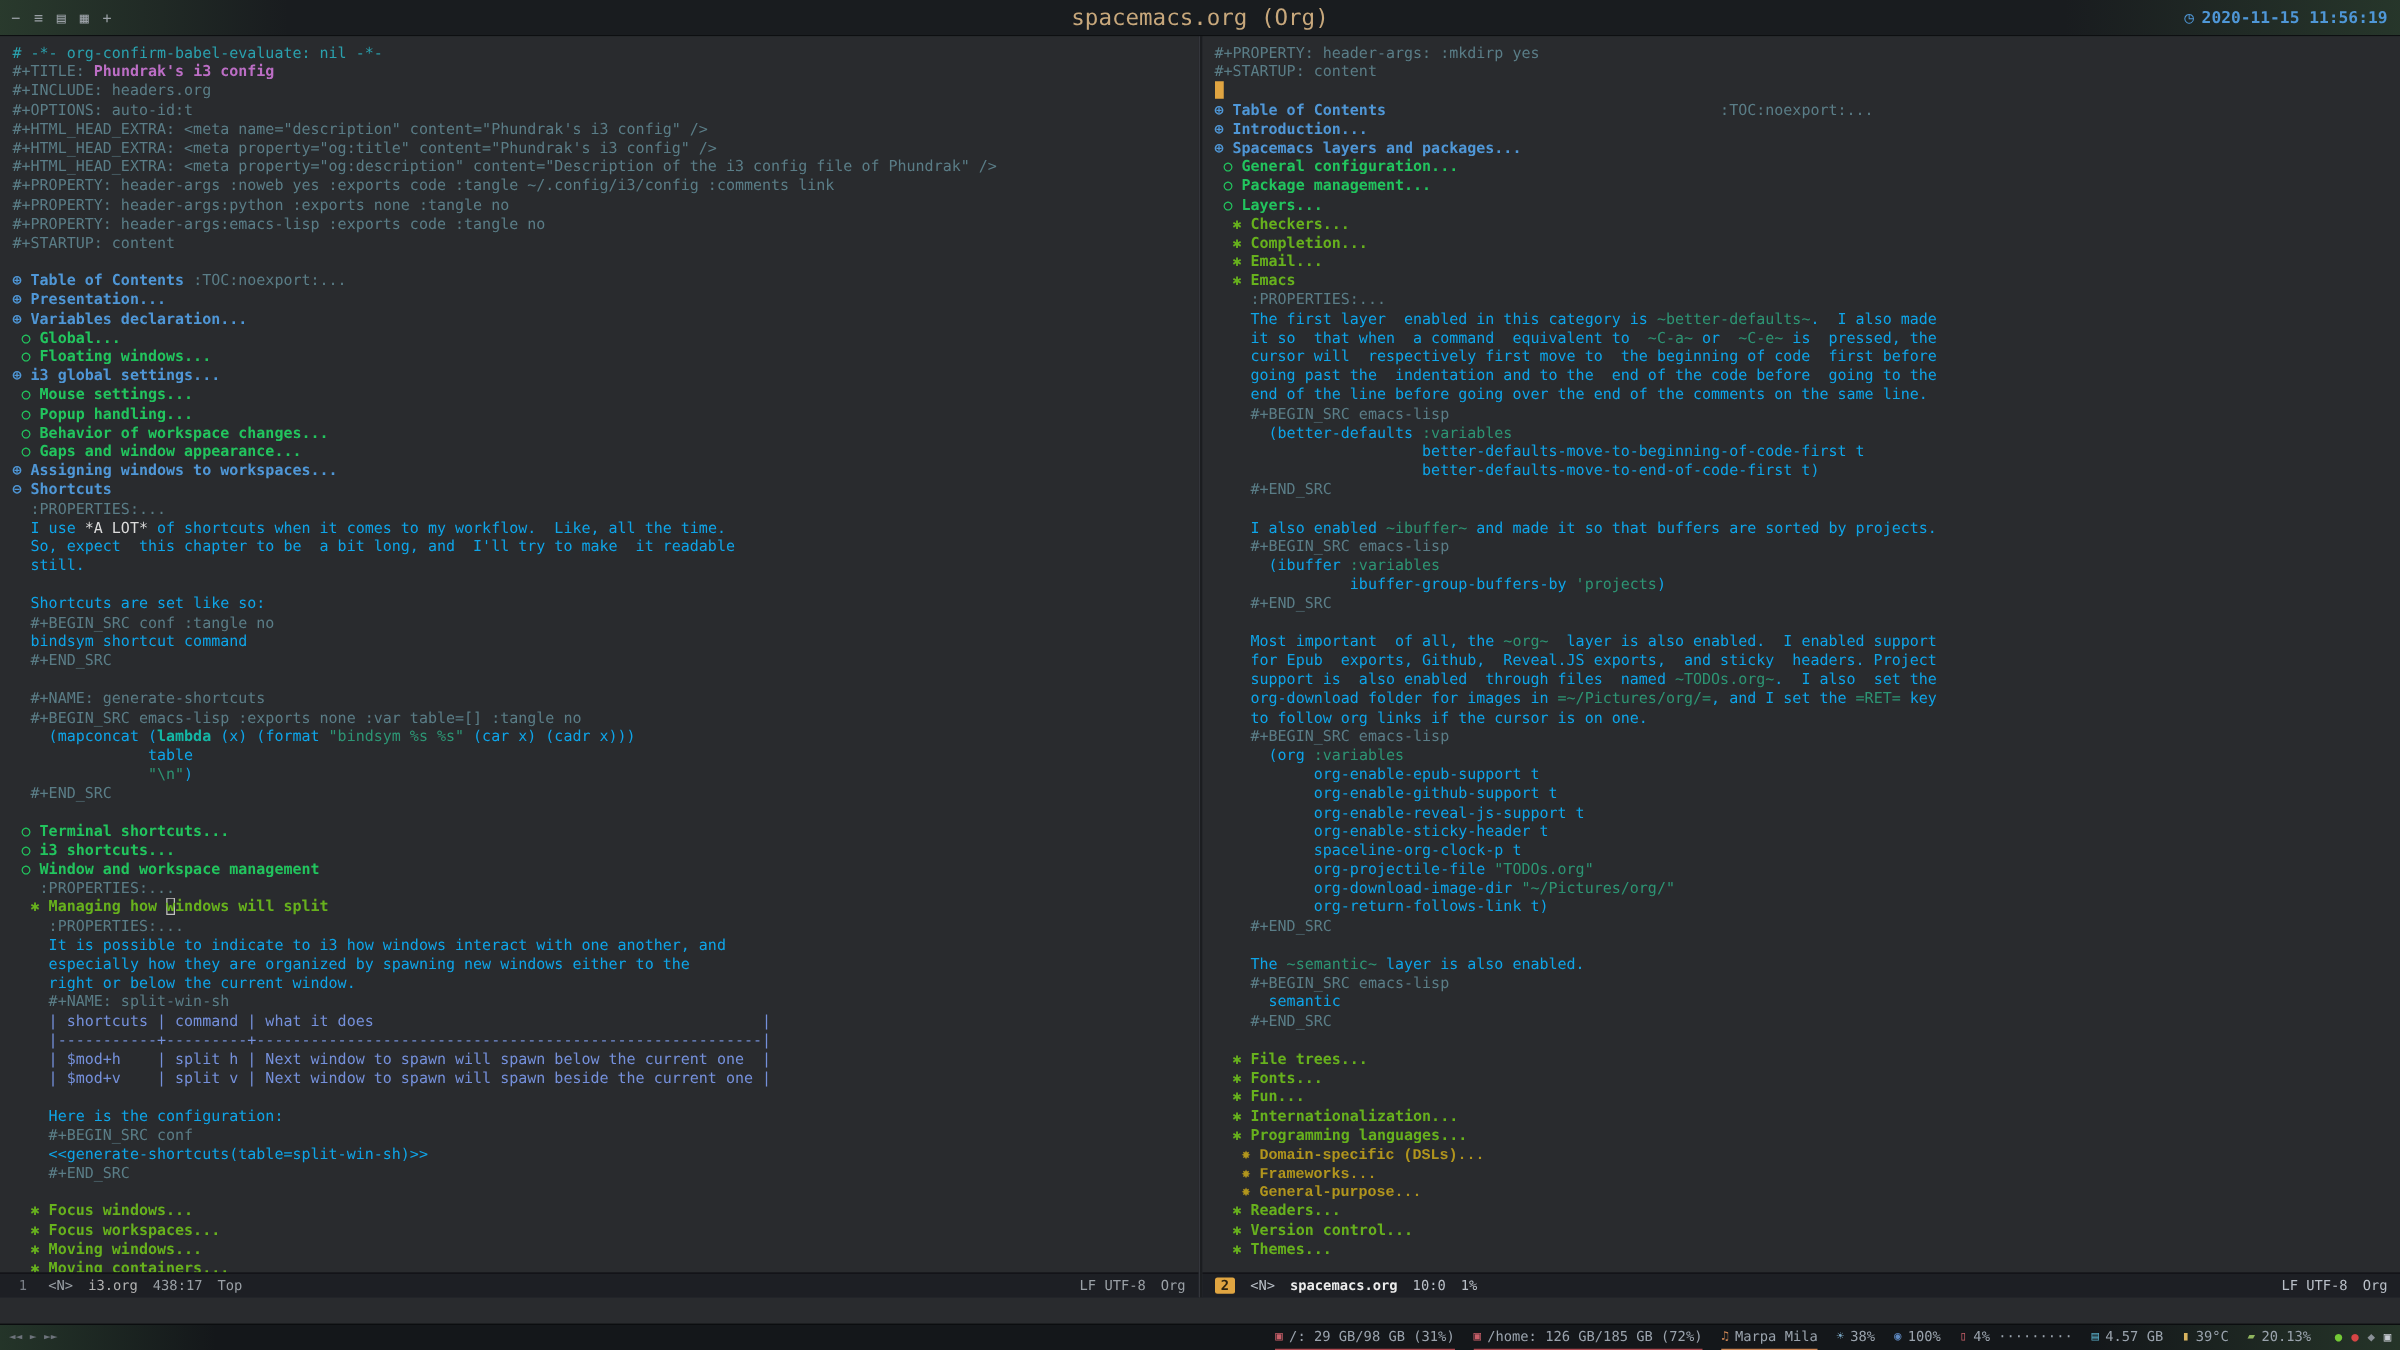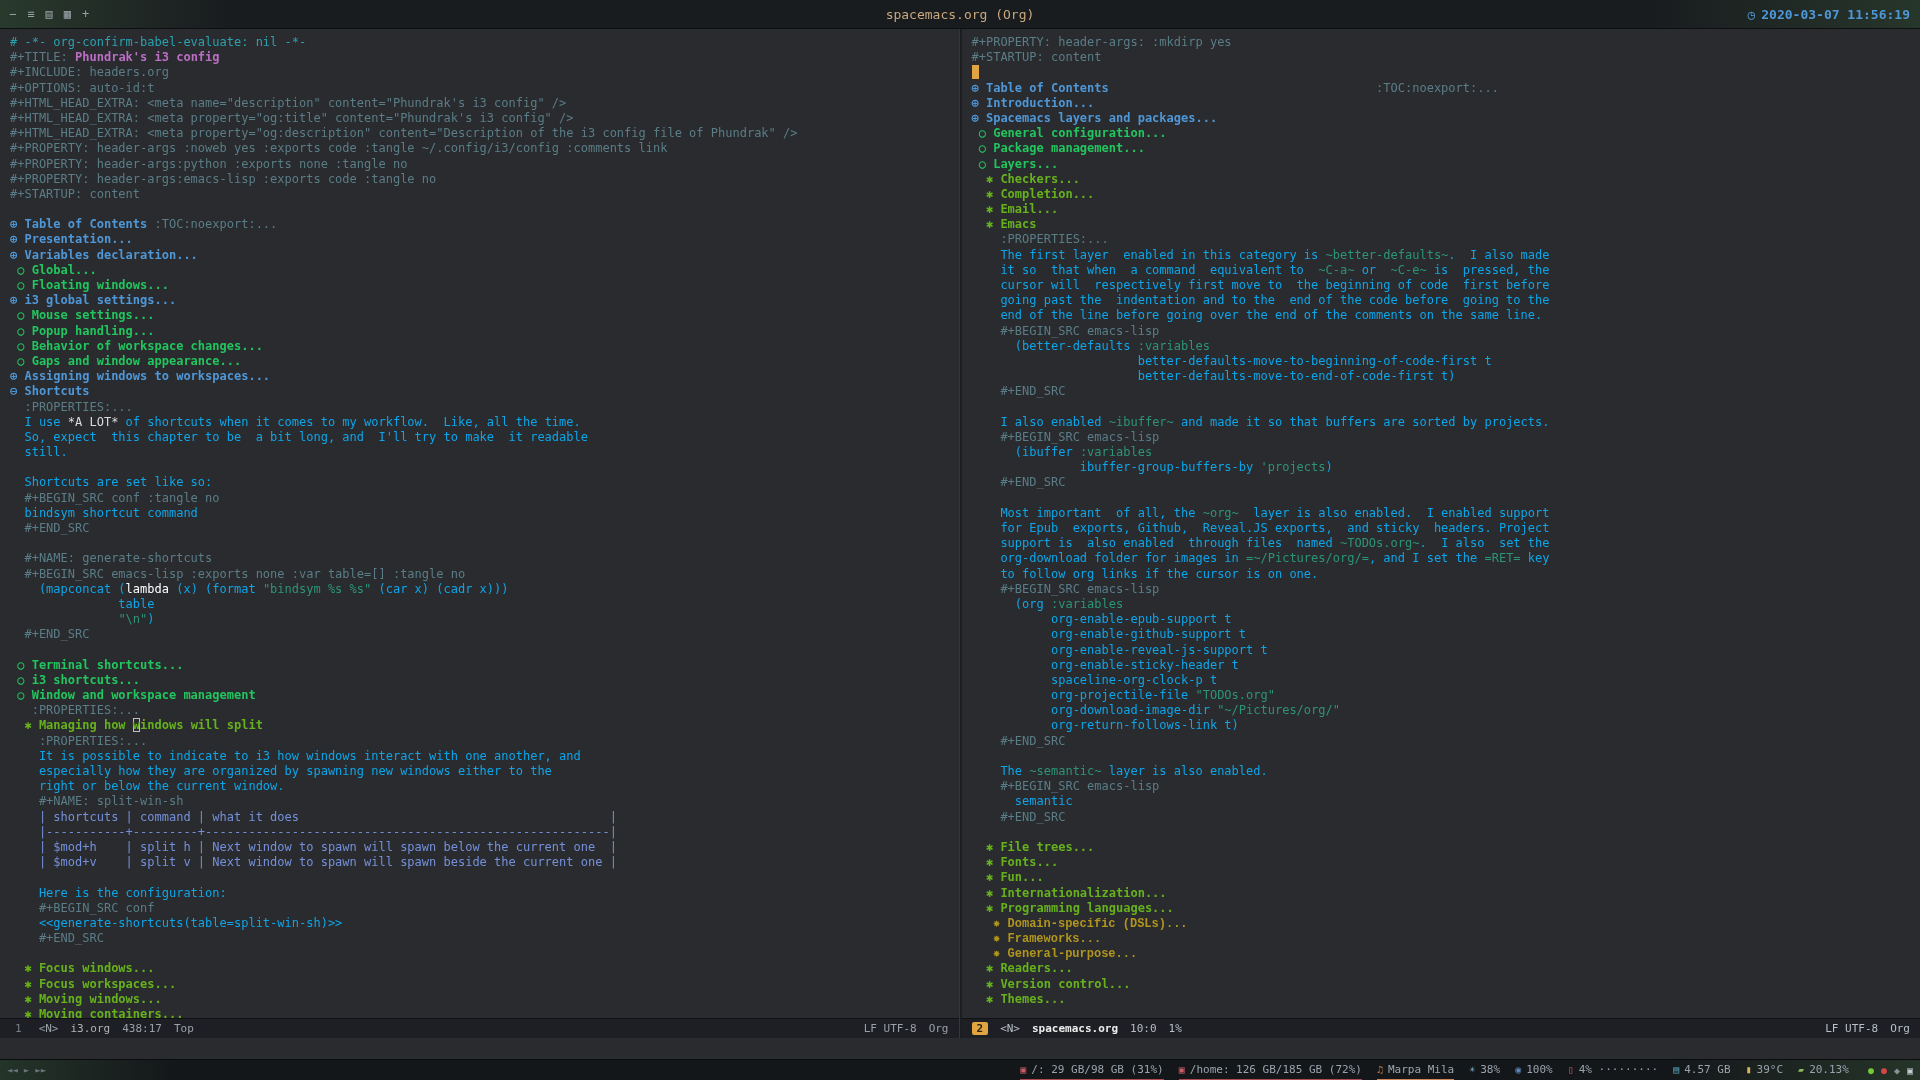--- a/index.html
+++ b/index.html
@@ -9,39 +9,39 @@
     font-family: "DejaVu Sans Mono", monospace;
   }
   
   .topbar {
     height: 29px; display: flex; align-items: center;
     background: linear-gradient(90deg, rgba(54,82,56,.55), rgba(20,23,26,0) 12%, rgba(20,23,26,0) 86%, rgba(52,80,54,.5)), #191c1f;
     border-bottom: 1px solid #0d0f11;
   }
   .tb-left { display: flex; gap: 11px; padding-left: 9px; color: #9aa0a6; font-size: 12px; width: 420px; }
   .tb-left span { cursor: default; }
-  .tb-title { flex: 1; text-align: center; color: #c8a87c; font-size: 13px; }
+  .tb-title { flex: 1; text-align: center; color: #c8a87c; font-size: 18px; }
   .tb-right { width: 420px; display: flex; justify-content: flex-end; align-items: center; gap: 6px; padding-right: 10px; color: #4f97d7; font-size: 13px; font-weight: bold; }
   
   .editor { display: flex; height: 1009px; }
   .pane { flex: 1; min-width: 0; display: flex; flex-direction: column; background: #292b2e; }
   .vdivider { width: 3px; background: #1b1d20; border-left: 1px solid #34363c; }
   .buf { flex: 1; overflow: hidden; padding: 6px 0 0 10px; font-size: 12px; line-height: 15.2px; white-space: pre; }
   .ln { height: 15.2px; }
   .s-cm  { color: #2aa1ae; }
   .s-mt  { color: #5a7d87; }
   .s-ttl { color: #bc6ec5; font-weight: bold; }
   .s-h1  { color: #4f97d7; font-weight: bold; }
   .s-h2  { color: #22c55e; font-weight: bold; margin-top: 44px; }
   .s-h3  { color: #67b11d; font-weight: bold; }
   .s-h4  { color: #b1951d; font-weight: bold; font-family: Liberation Mono, monospace; }
   .s-fg  { color: #0ea5e9; }
   .s-bd  { color: #dcdcdc; font-weight: normal; }
   .s-gr  { color: #2d9574; }
-  .s-kw  { color: #ffffff; font-weight: normal; text-align: center; }
+  .s-kw  { color: #14b8a6; font-weight: bold; text-align: center; }
   .s-tb  { color: #7590db; margin-top: 14px; }
   .s-curb{ background: #e0a541; color: #292b2e; }
   .s-curh{ color: #67b11d; font-weight: bold; box-shadow: inset 0 0 0 1px #c0c0c0; }
   
   .modeline {
     height: 20px; background: #1d1f24; border-top: 1px solid #101114;
     display: flex; align-items: center; gap: 12px;
     font-size: 11px; color: #9aa0a6; padding: 0 10px;
   }
   .ml-win { padding: 0 5px; border-radius: 2px; }
@@ -73,21 +73,21 @@
   <div class="tb-left" id="win-buttons">
       <span>−</span>
       <span>≡</span>
       <span>▤</span>
       <span>▦</span>
       <span>+</span>
     </div>
   <div class="tb-title">spacemacs.org (Org)</div>
   <div class="tb-right">
     <span>◷</span>
-    <span>2020-03-07 11:56:19</span>
+    <span>2020-11-15 11:56:19</span>
   </div>
 </header>
 
 <div class="editor">
   <section class="pane">
     <div class="buf" id="buf-left"><div class="ln"><span class="s-cm"># -*- org-confirm-babel-evaluate: nil -*-</span></div><div class="ln"><span class="s-mt">#+TITLE: </span><span class="s-ttl">Phundrak's i3 config</span></div><div class="ln"><span class="s-mt">#+INCLUDE: headers.org</span></div><div class="ln"><span class="s-mt">#+OPTIONS: auto-id:t</span></div><div class="ln"><span class="s-mt">#+HTML_HEAD_EXTRA: &lt;meta name="description" content="Phundrak's i3 config" /&gt;</span></div><div class="ln"><span class="s-mt">#+HTML_HEAD_EXTRA: &lt;meta property="og:title" content="Phundrak's i3 config" /&gt;</span></div><div class="ln"><span class="s-mt">#+HTML_HEAD_EXTRA: &lt;meta property="og:description" content="Description of the i3 config file of Phundrak" /&gt;</span></div><div class="ln"><span class="s-mt">#+PROPERTY: header-args :noweb yes :exports code :tangle ~/.config/i3/config :comments link</span></div><div class="ln"><span class="s-mt">#+PROPERTY: header-args:python :exports none :tangle no</span></div><div class="ln"><span class="s-mt">#+PROPERTY: header-args:emacs-lisp :exports code :tangle no</span></div><div class="ln"><span class="s-mt">#+STARTUP: content</span></div><div class="ln"> </div><div class="ln"><span class="s-h1">⊕ Table of Contents </span><span class="s-mt">:TOC:noexport:...</span></div><div class="ln"><span class="s-h1">⊕ Presentation...</span></div><div class="ln"><span class="s-h1">⊕ Variables declaration...</span></div><div class="ln"><span class="s-h2"> ○ Global...</span></div><div class="ln"><span class="s-h2"> ○ Floating windows...</span></div><div class="ln"><span class="s-h1">⊕ i3 global settings...</span></div><div class="ln"><span class="s-h2"> ○ Mouse settings...</span></div><div class="ln"><span class="s-h2"> ○ Popup handling...</span></div><div class="ln"><span class="s-h2"> ○ Behavior of workspace changes...</span></div><div class="ln"><span class="s-h2"> ○ Gaps and window appearance...</span></div><div class="ln"><span class="s-h1">⊕ Assigning windows to workspaces...</span></div><div class="ln"><span class="s-h1">⊖ Shortcuts</span></div><div class="ln"><span class="s-mt">  :PROPERTIES:...</span></div><div class="ln"><span class="s-fg">  I use </span><span class="s-bd">*A LOT*</span><span class="s-fg"> of shortcuts when it comes to my workflow.  Like, all the time.</span></div><div class="ln"><span class="s-fg">  So, expect  this chapter to be  a bit long, and  I'll try to make  it readable</span></div><div class="ln"><span class="s-fg">  still.</span></div><div class="ln"> </div><div class="ln"><span class="s-fg">  Shortcuts are set like so:</span></div><div class="ln"><span class="s-mt">  #+BEGIN_SRC conf :tangle no</span></div><div class="ln"><span class="s-fg">  bindsym shortcut command</span></div><div class="ln"><span class="s-mt">  #+END_SRC</span></div><div class="ln"> </div><div class="ln"><span class="s-mt">  #+NAME: generate-shortcuts</span></div><div class="ln"><span class="s-mt">  #+BEGIN_SRC emacs-lisp :exports none :var table=[] :tangle no</span></div><div class="ln"><span class="s-fg">    (mapconcat (</span><span class="s-kw">lambda</span><span class="s-fg"> (x) (format </span><span class="s-gr">"bindsym %s %s"</span><span class="s-fg"> (car x) (cadr x)))</span></div><div class="ln"><span class="s-fg">               table</span></div><div class="ln"><span class="s-fg">               </span><span class="s-gr">"\n"</span><span class="s-fg">)</span></div><div class="ln"><span class="s-mt">  #+END_SRC</span></div><div class="ln"> </div><div class="ln"><span class="s-h2"> ○ Terminal shortcuts...</span></div><div class="ln"><span class="s-h2"> ○ i3 shortcuts...</span></div><div class="ln"><span class="s-h2"> ○ Window and workspace management</span></div><div class="ln"><span class="s-mt">   :PROPERTIES:...</span></div><div class="ln"><span class="s-h3">  ✱ Managing how </span><span class="s-curh">w</span><span class="s-h3">indows will split</span></div><div class="ln"><span class="s-mt">    :PROPERTIES:...</span></div><div class="ln"><span class="s-fg">    It is possible to indicate to i3 how windows interact with one another, and</span></div><div class="ln"><span class="s-fg">    especially how they are organized by spawning new windows either to the</span></div><div class="ln"><span class="s-fg">    right or below the current window.</span></div><div class="ln"><span class="s-mt">    #+NAME: split-win-sh</span></div><div class="ln"><span class="s-tb">    | shortcuts | command | what it does                                           |</span></div><div class="ln"><span class="s-tb">    |-----------+---------+--------------------------------------------------------|</span></div><div class="ln"><span class="s-tb">    | $mod+h    | split h | Next window to spawn will spawn below the current one  |</span></div><div class="ln"><span class="s-tb">    | $mod+v    | split v | Next window to spawn will spawn beside the current one |</span></div><div class="ln"> </div><div class="ln"><span class="s-fg">    Here is the configuration:</span></div><div class="ln"><span class="s-mt">    #+BEGIN_SRC conf</span></div><div class="ln"><span class="s-fg">    &lt;&lt;generate-shortcuts(table=split-win-sh)&gt;&gt;</span></div><div class="ln"><span class="s-mt">    #+END_SRC</span></div><div class="ln"> </div><div class="ln"><span class="s-h3">  ✱ Focus windows...</span></div><div class="ln"><span class="s-h3">  ✱ Focus workspaces...</span></div><div class="ln"><span class="s-h3">  ✱ Moving windows...</span></div><div class="ln"><span class="s-h3">  ✱ Moving containers...</span></div></div>
     <footer class="modeline">
       <span class="ml-win inactive">1</span>
       <span class="ml-state">&lt;N&gt;</span>
       <span class="ml-file">i3.org</span>

